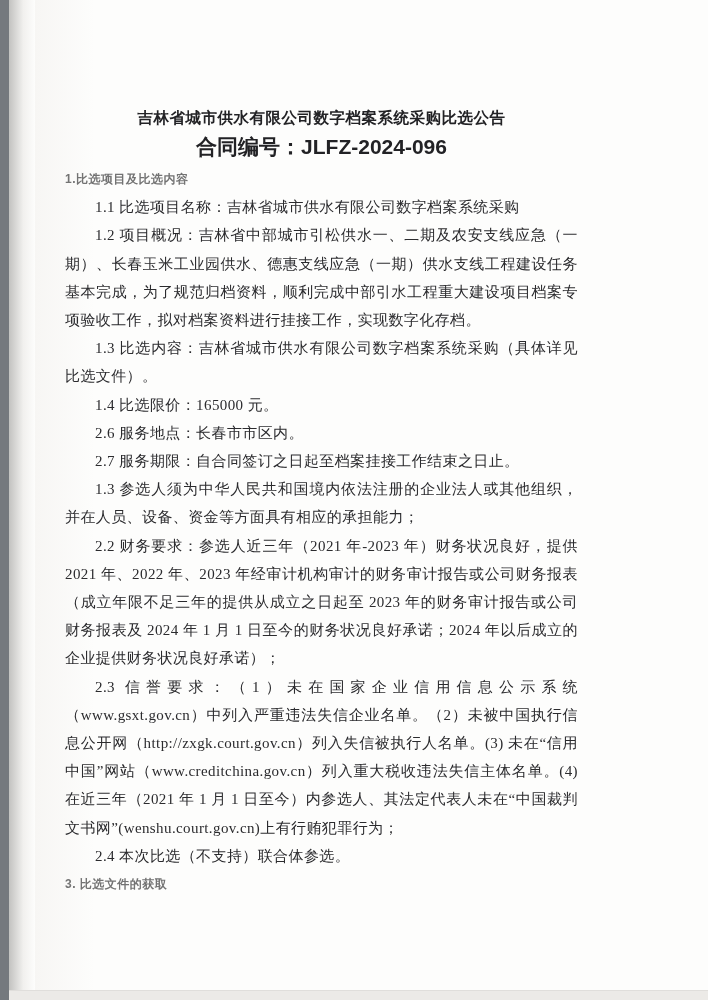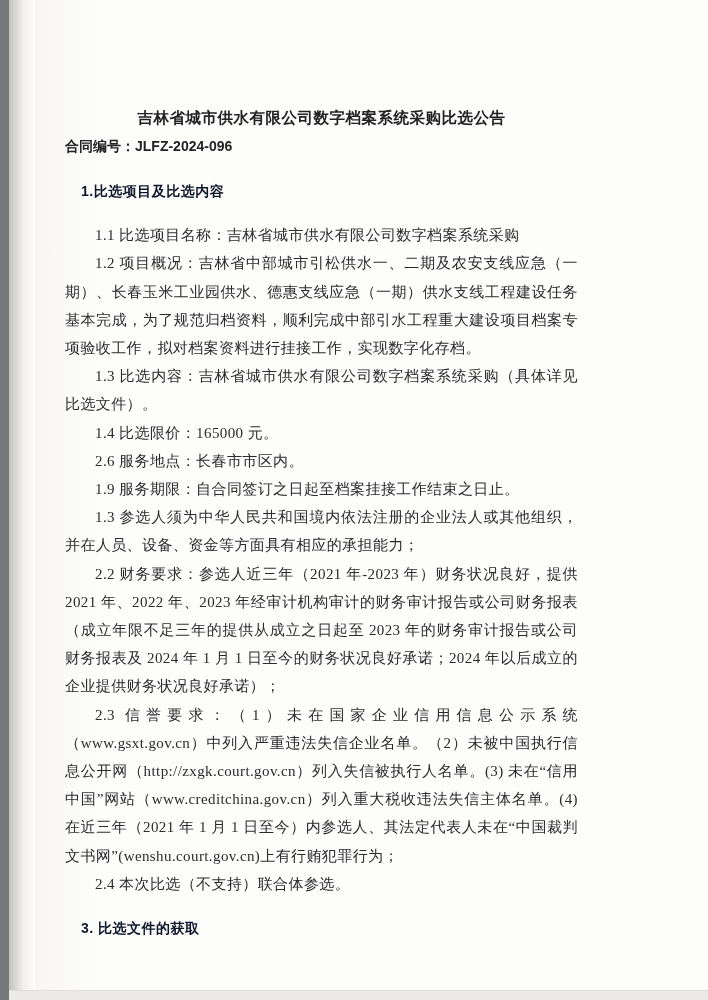--- a/index.html
+++ b/index.html
@@ -61,32 +61,33 @@
     text-align: center;
     font-family: "Liberation Sans", "DejaVu Sans", sans-serif;
     font-size: 15.5px;
     font-weight: 700;
     color: #222225;
     line-height: 29px;
     letter-spacing: 0.5px;
   }
   .doc-subtitle {
     margin: 0 0 4px 0;
+    text-align: center;
     font-family: "Liberation Sans", "DejaVu Sans", sans-serif;
-    font-size: 14px;
+    font-size: 21px;
     font-weight: 700;
     color: #222225;
     line-height: 29px;
   }
   .sec-h {
-    margin: 16px;
+    margin: 0;
     font-family: "Liberation Sans", "DejaVu Sans", sans-serif;
     font-weight: 700;
-    font-size: 14px;
-    color: #0f172a;
+    font-size: 12px;
+    color: #737373;
     line-height: 28.2px;
     letter-spacing: 0.5px;
   }
   .para {
     margin: 0;
     text-indent: 2em;
     text-align: justify;
     letter-spacing: 0.4px;
     line-height: 28.2px;
   }
@@ -103,21 +104,21 @@
   <div class="doc">
     <h1 class="doc-title">吉林省城市供水有限公司数字档案系统采购比选公告</h1>
     <div class="doc-subtitle">合同编号：JLFZ-2024-096</div>
 
     <h2 class="sec-h">1.比选项目及比选内容</h2>
     <p class="para">1.1 比选项目名称：吉林省城市供水有限公司数字档案系统采购</p>
     <p class="para">1.2 项目概况：吉林省中部城市引松供水一、二期及农安支线应急（一期）、长春玉米工业园供水、德惠支线应急（一期）供水支线工程建设任务基本完成，为了规范归档资料，顺利完成中部引水工程重大建设项目档案专项验收工作，拟对档案资料进行挂接工作，实现数字化存档。</p>
     <p class="para">1.3 比选内容：吉林省城市供水有限公司数字档案系统采购（具体详见比选文件）。</p>
     <p class="para">1.4 比选限价：165000 元。</p>
     <p class="para">2.6 服务地点：长春市市区内。</p>
-    <p class="para">1.9 服务期限：自合同签订之日起至档案挂接工作结束之日止。</p>
+    <p class="para">2.7 服务期限：自合同签订之日起至档案挂接工作结束之日止。</p>
 
     <p class="para">1.3 参选人须为中华人民共和国境内依法注册的企业法人或其他组织，并在人员、设备、资金等方面具有相应的承担能力；</p>
     <p class="para">2.2 财务要求：参选人近三年（2021 年-2023 年）财务状况良好，提供 2021 年、2022 年、2023 年经审计机构审计的财务审计报告或公司财务报表（成立年限不足三年的提供从成立之日起至 2023 年的财务审计报告或公司财务报表及 2024 年 1 月 1 日至今的财务状况良好承诺；2024 年以后成立的企业提供财务状况良好承诺）；</p>
     <p class="para">2.3 信誉要求：（1）未在国家企业信用信息公示系统（www.gsxt.gov.cn）中列入严重违法失信企业名单。（2）未被中国执行信息公开网（http://zxgk.court.gov.cn）列入失信被执行人名单。(3) 未在“信用中国”网站（www.creditchina.gov.cn）列入重大税收违法失信主体名单。(4) 在近三年（2021 年 1 月 1 日至今）内参选人、其法定代表人未在“中国裁判文书网”(wenshu.court.gov.cn)上有行贿犯罪行为；</p>
     <p class="para">2.4 本次比选（不支持）联合体参选。</p>
 
     <h2 class="sec-h">3. 比选文件的获取</h2>
   </div>
 </div>
 

